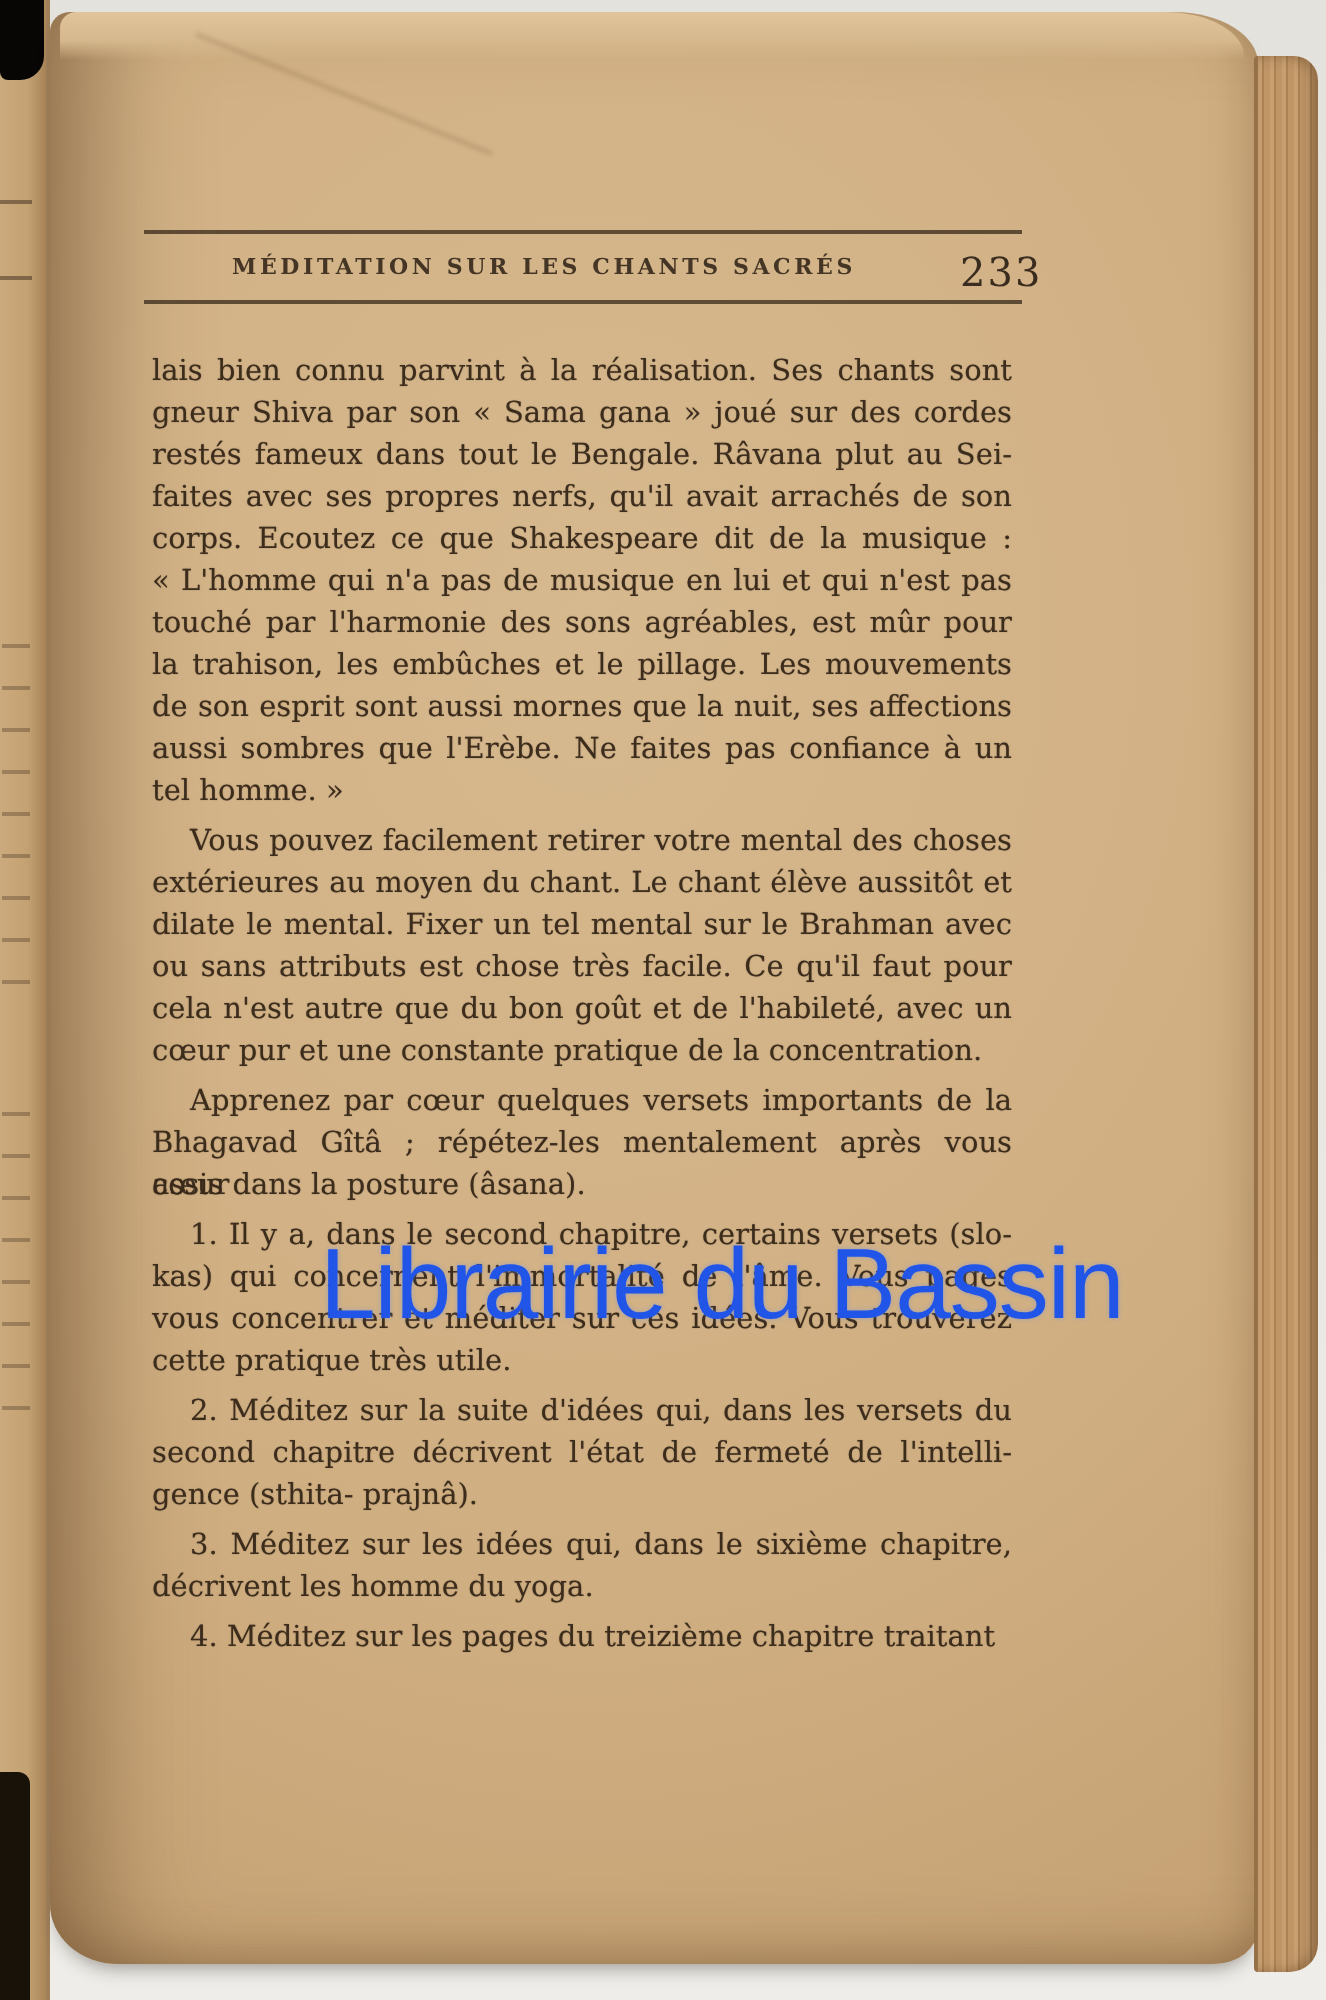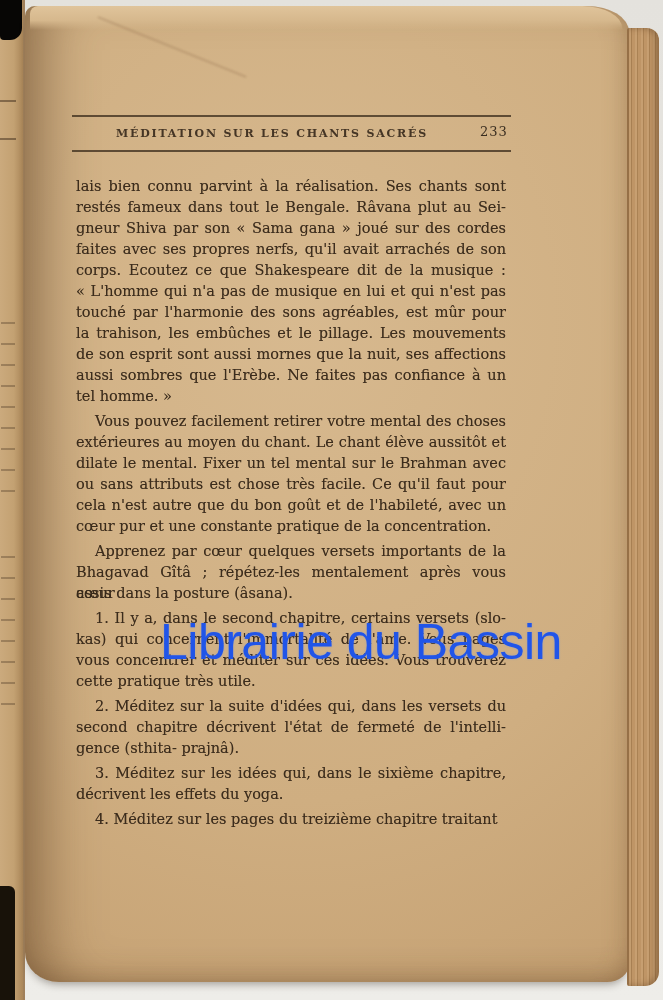--- a/index.html
+++ b/index.html
@@ -51,21 +51,21 @@
     box-shadow:inset -4px 0 6px rgba(90,60,30,.45);
   }
   
   .rule{position:absolute;left:72px;width:439px;height:2px;background:rgba(62,46,30,.78);}
   .running-title{
     position:absolute;left:72px;top:127px;width:400px;
     text-align:center;font-size:11px;font-weight:bold;letter-spacing:1.8px;
     color:rgba(56,42,28,.92);
   }
   .folio{
-    position:absolute;left:480px;top:124px;font-size:13px;
+    position:absolute;left:480px;top:124px;font-size:20px;
     color:rgba(50,38,26,.95);letter-spacing:1px;
   }
   
   .textcol{
     position:absolute;left:72px;top:172px;width:438px;
     font-size:14.5px;line-height:21px;color:rgba(55,40,25,.95);
     text-shadow:0 0 .6px rgba(55,40,25,.45);
   }
   .para{margin:4px;}
   .tline{text-align:justify;text-align-last:justify;height:21px;overflow:visible;white-space:normal;}
@@ -104,22 +104,22 @@
   <div class="fore-edge"></div>
 
   <div class="rule" style="top:115px"></div>
   <div class="running-title">MÉDITATION SUR LES CHANTS SACRÉS</div>
   <div class="folio">233</div>
   <div class="rule" style="top:150px"></div>
 
   <div class="textcol">
     <div class="para">
       <div class="tline">lais bien connu parvint à la réalisation. Ses chants sont</div>
+      <div class="tline">gneur Shiva par son « Sama gana » joué sur des cordes</div>
       <div class="tline">restés fameux dans tout le Bengale. Râvana plut au Sei-</div>
-      <div class="tline">gneur Shiva par son « Sama gana » joué sur des cordes</div>
       <div class="tline">faites avec ses propres nerfs, qu'il avait arrachés de son</div>
       <div class="tline">corps. Ecoutez ce que Shakespeare dit de la musique :</div>
       <div class="tline">« L'homme qui n'a pas de musique en lui et qui n'est pas</div>
       <div class="tline">touché par l'harmonie des sons agréables, est mûr pour</div>
       <div class="tline">la trahison, les embûches et le pillage. Les mouvements</div>
       <div class="tline">de son esprit sont aussi mornes que la nuit, ses affections</div>
       <div class="tline">aussi sombres que l'Erèbe. Ne faites pas confiance à un</div>
       <div class="tline last">tel homme. »</div>
     </div>
     <div class="para">
@@ -141,21 +141,21 @@
       <div class="tline">vous concentrer et méditer sur ces idées. Vous trouverez</div>
       <div class="tline last">cette pratique très utile.</div>
     </div>
     <div class="para">
       <div class="tline ind">2. Méditez sur la suite d'idées qui, dans les versets du</div>
       <div class="tline">second chapitre décrivent l'état de fermeté de l'intelli-</div>
       <div class="tline last">gence (sthita- prajnâ).</div>
     </div>
     <div class="para">
       <div class="tline ind">3. Méditez sur les idées qui, dans le sixième chapitre,</div>
-      <div class="tline last">décrivent les effets du yoga.</div>
+      <div class="tline last">décrivent les homme du yoga.</div>
     </div>
     <div class="para">
       <div class="tline ind last">4. Méditez sur les pages du treizième chapitre traitant</div>
     </div>
   </div>
 
   <div class="watermark" style="color: rgb(33, 85, 232);">Librairie du Bassin</div>
 
 </div>
 

